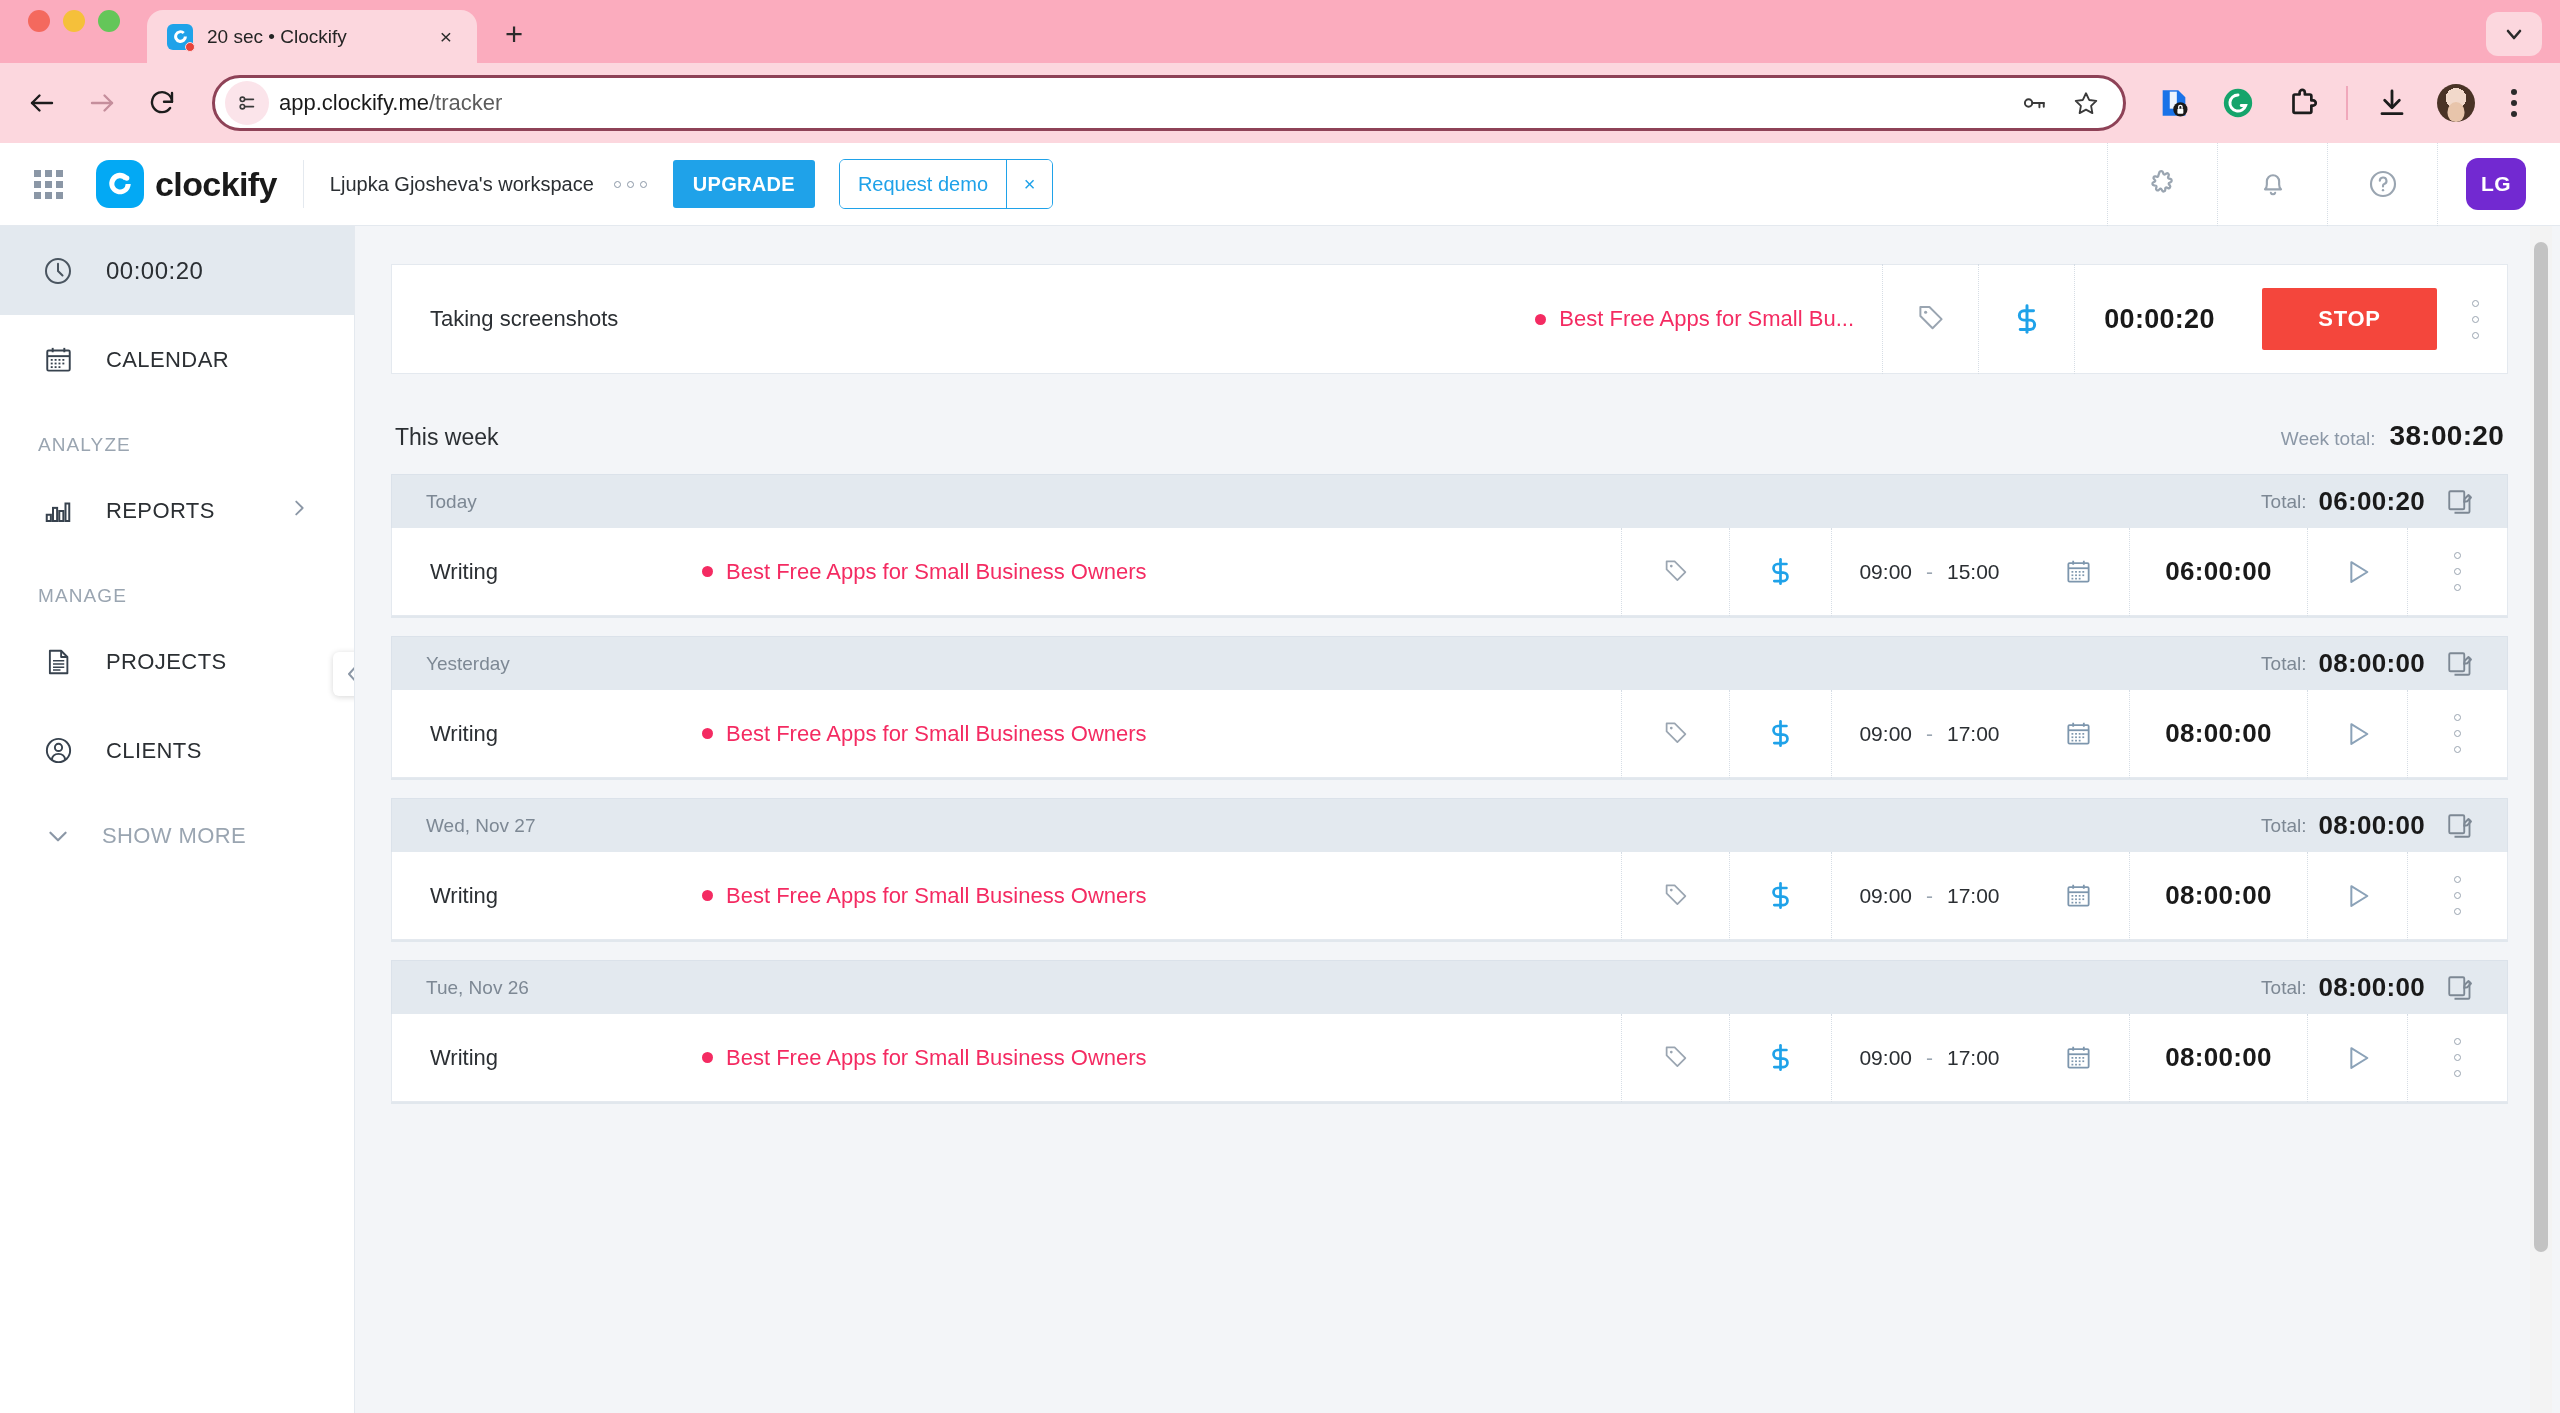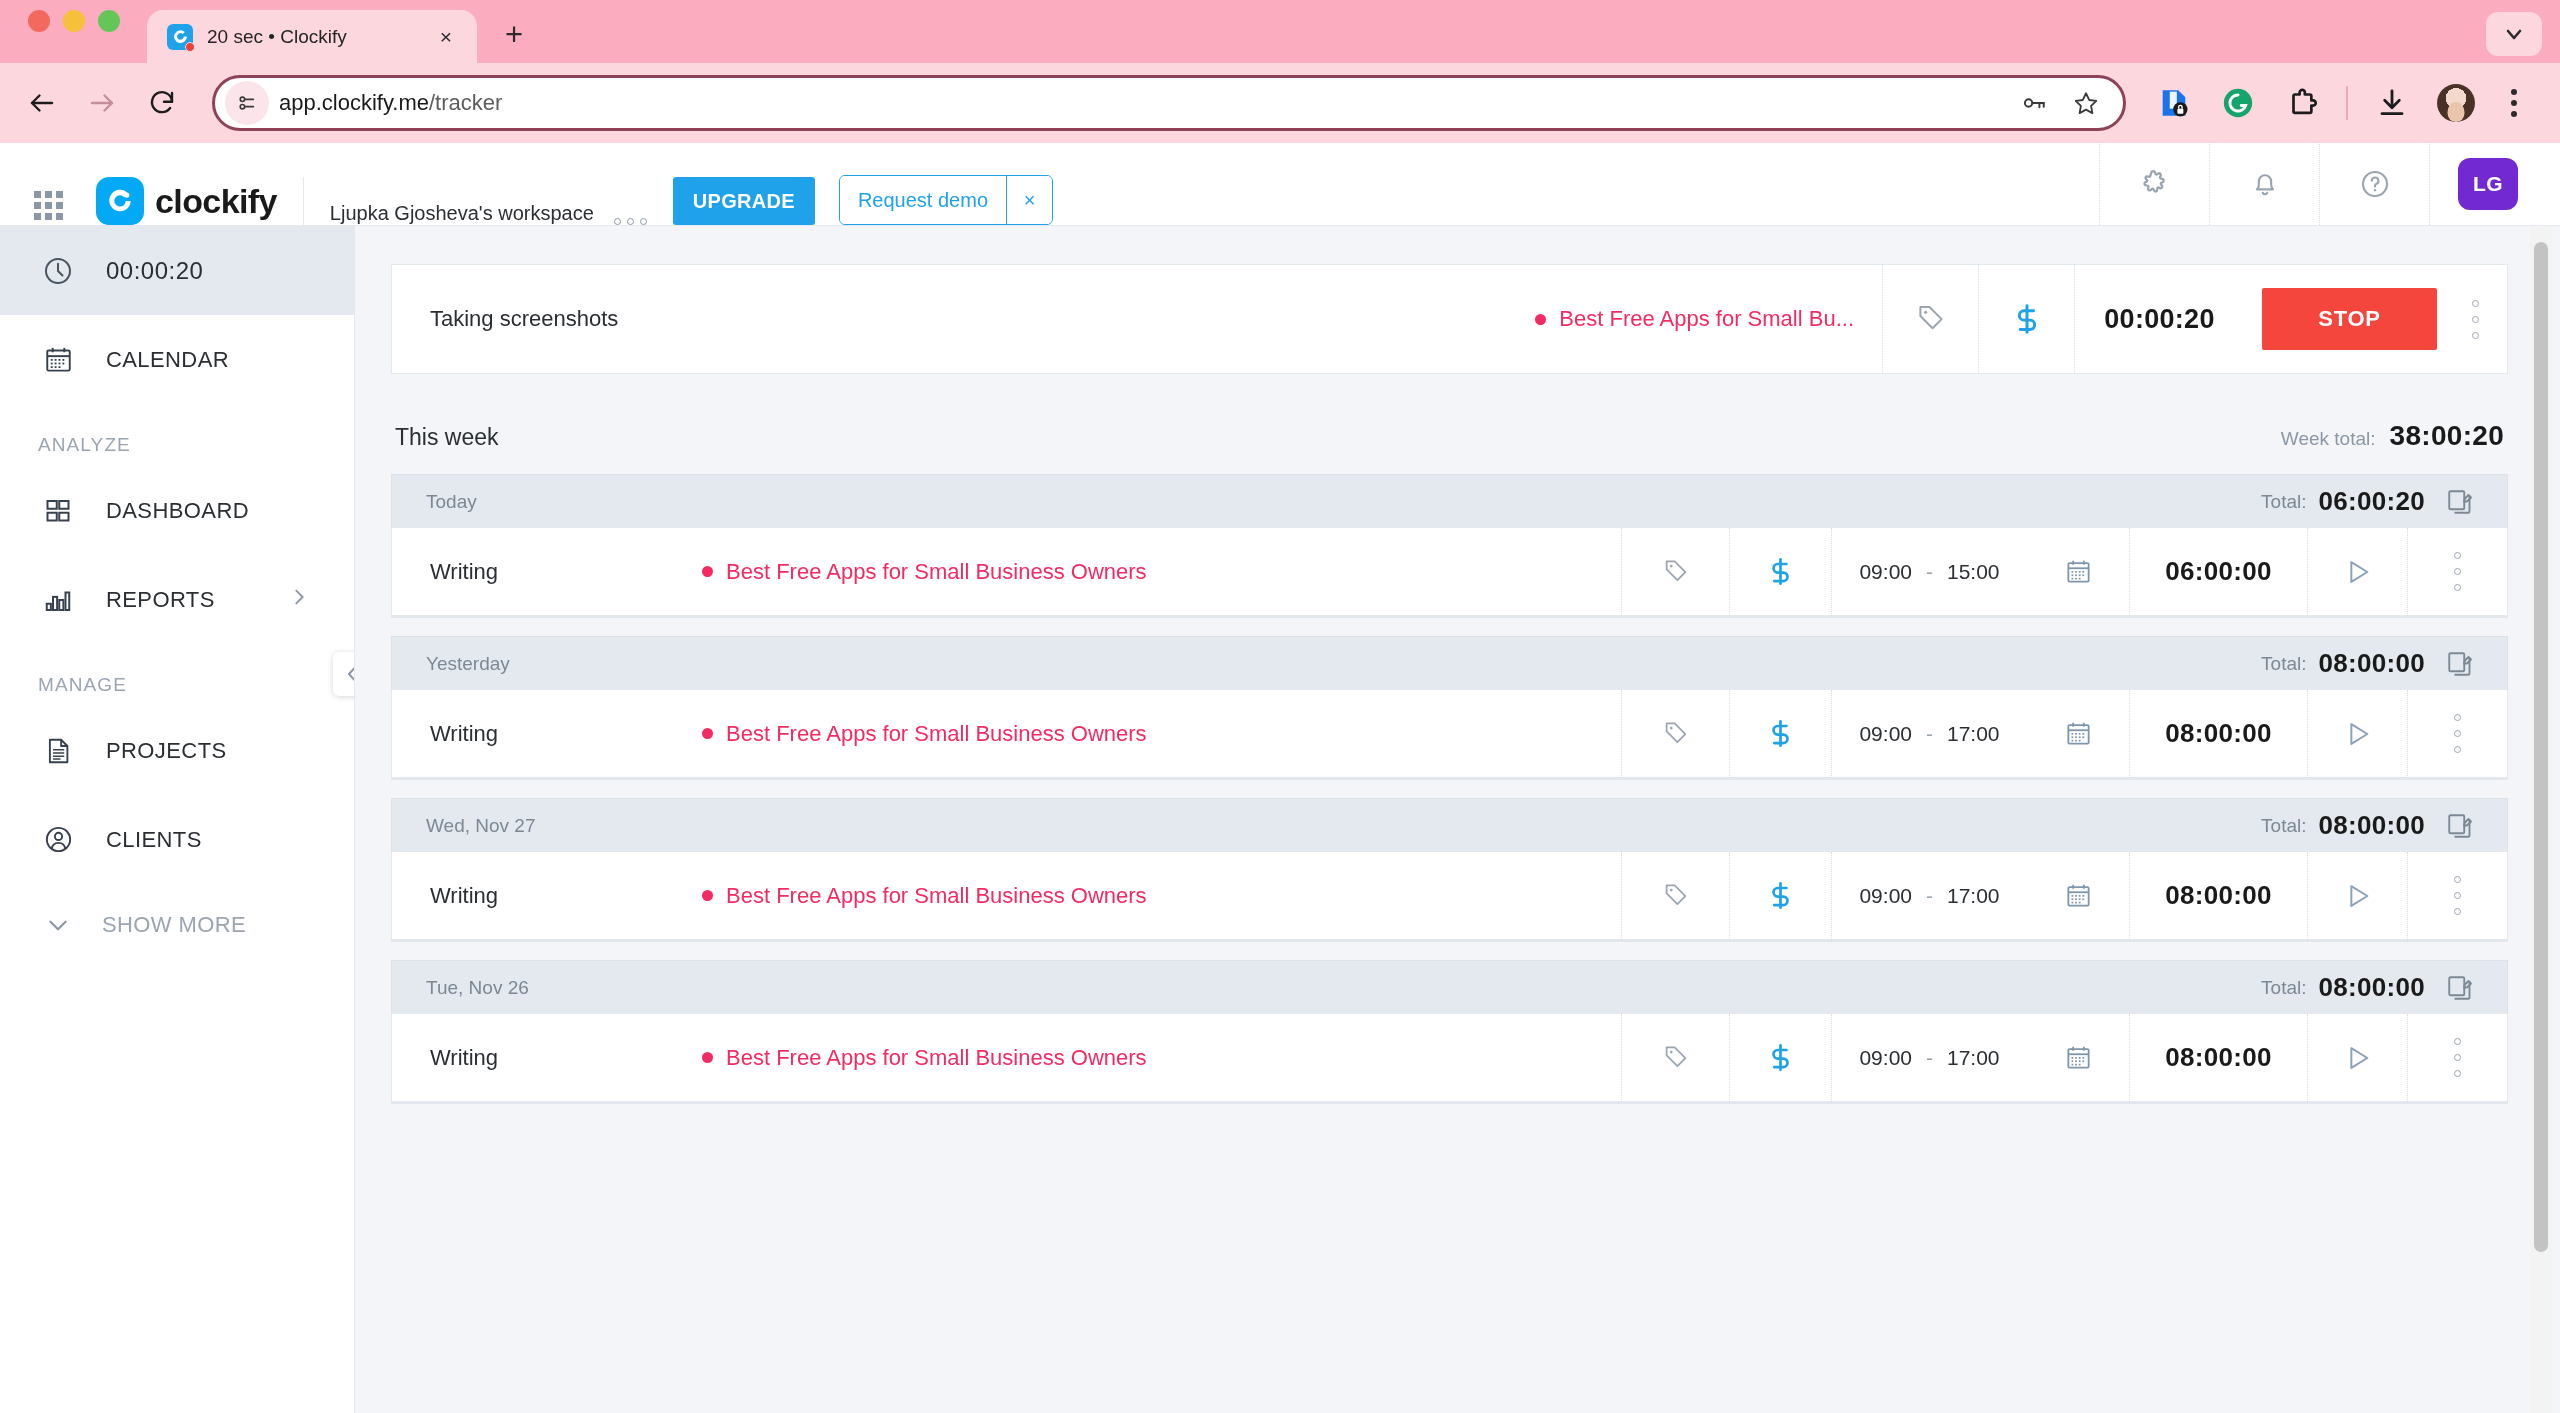--- a/index.html
+++ b/index.html
@@ -112,22 +112,22 @@
   .kebab { width: 48px; height: 48px; display:flex; flex-direction:column; align-items:center; justify-content:center; gap:5px; cursor:pointer; flex:0 0 auto;}
   .kebab i { width: 6px; height: 6px; border-radius: 50%; background: #2b2b2b; display:block;}
 
   
   .app { flex: 1; display: flex; flex-direction: column; background: #fff; min-height: 0; position: relative;}
 
   .appheader {
     height: 83px;
     background: #ffffff;
     border-bottom: 1px solid #e4e9ef;
-    display: flex; align-items: flex-end;
-    padding: 0 12px 0 28px;
+    display: flex; align-items: center;
+    padding: 0 4px 0 28px;
     flex: 0 0 auto;
     position: relative; z-index: 5;
   }
   .grid-ico { width: 40px; height: 40px; display:grid; grid-template-columns: repeat(3,7px); grid-template-rows: repeat(3,7px); gap:4px; align-content:center; justify-content:center; cursor:pointer; flex:0 0 auto;}
   .grid-ico i { background: #8b97a6; display:block; width:7px; height:7px;}
   .brand { display:flex; align-items:center; gap:11px; margin-left: 28px; cursor:pointer;}
   .brand-mark { width: 48px; height: 48px; border-radius: 13px; background: #03a9f4; display:flex; align-items:center; justify-content:center; flex:0 0 auto;}
   .brand-name { font-size: 34px; font-weight: 700; color: #1a1a1a; letter-spacing: -0.6px;}
   .hdr-sep { width:1px; height: 48px; background:#e4e9ef; margin: 0 26px;}
   .ws-name { font-size: 20px; color: #2b2f33; white-space:nowrap; cursor:pointer;}
@@ -472,31 +472,20 @@
                   <rect x="9" y="17.2" width="1.5" height="1.4"></rect>
                   <rect x="12" y="17.2" width="1.5" height="1.4"></rect>
                 </g>
               </svg>
           </span>
           <span class="side-label">CALENDAR</span>
         </div>
 
         <div class="side-group">ANALYZE</div>
 
-        <div class="side-item">
-          <span class="side-ico">
-            <svg width="30" height="30" viewBox="0 0 24 24" fill="none" stroke="#37424e" stroke-width="1.6">
-                <rect x="3.6" y="4" width="7.4" height="6.2"></rect>
-                <rect x="13" y="4" width="7.4" height="6.2"></rect>
-                <rect x="3.6" y="13.4" width="7.4" height="6.2"></rect>
-                <rect x="13" y="13.4" width="7.4" height="6.2"></rect>
-              </svg>
-          </span>
-          <span class="side-label">DASHBOARD</span>
-        </div>
 
         <div class="side-item">
           <span class="side-ico">
             <svg width="30" height="30" viewBox="0 0 24 24" fill="none" stroke="#37424e" stroke-width="1.6" stroke-linecap="round">
                 <rect x="3" y="15" width="3.3" height="5"></rect>
                 <rect x="8" y="9.5" width="3.3" height="10.5"></rect>
                 <rect x="13" y="12" width="3.3" height="8"></rect>
                 <rect x="18" y="6" width="3" height="14"></rect>
               </svg>
           </span>

